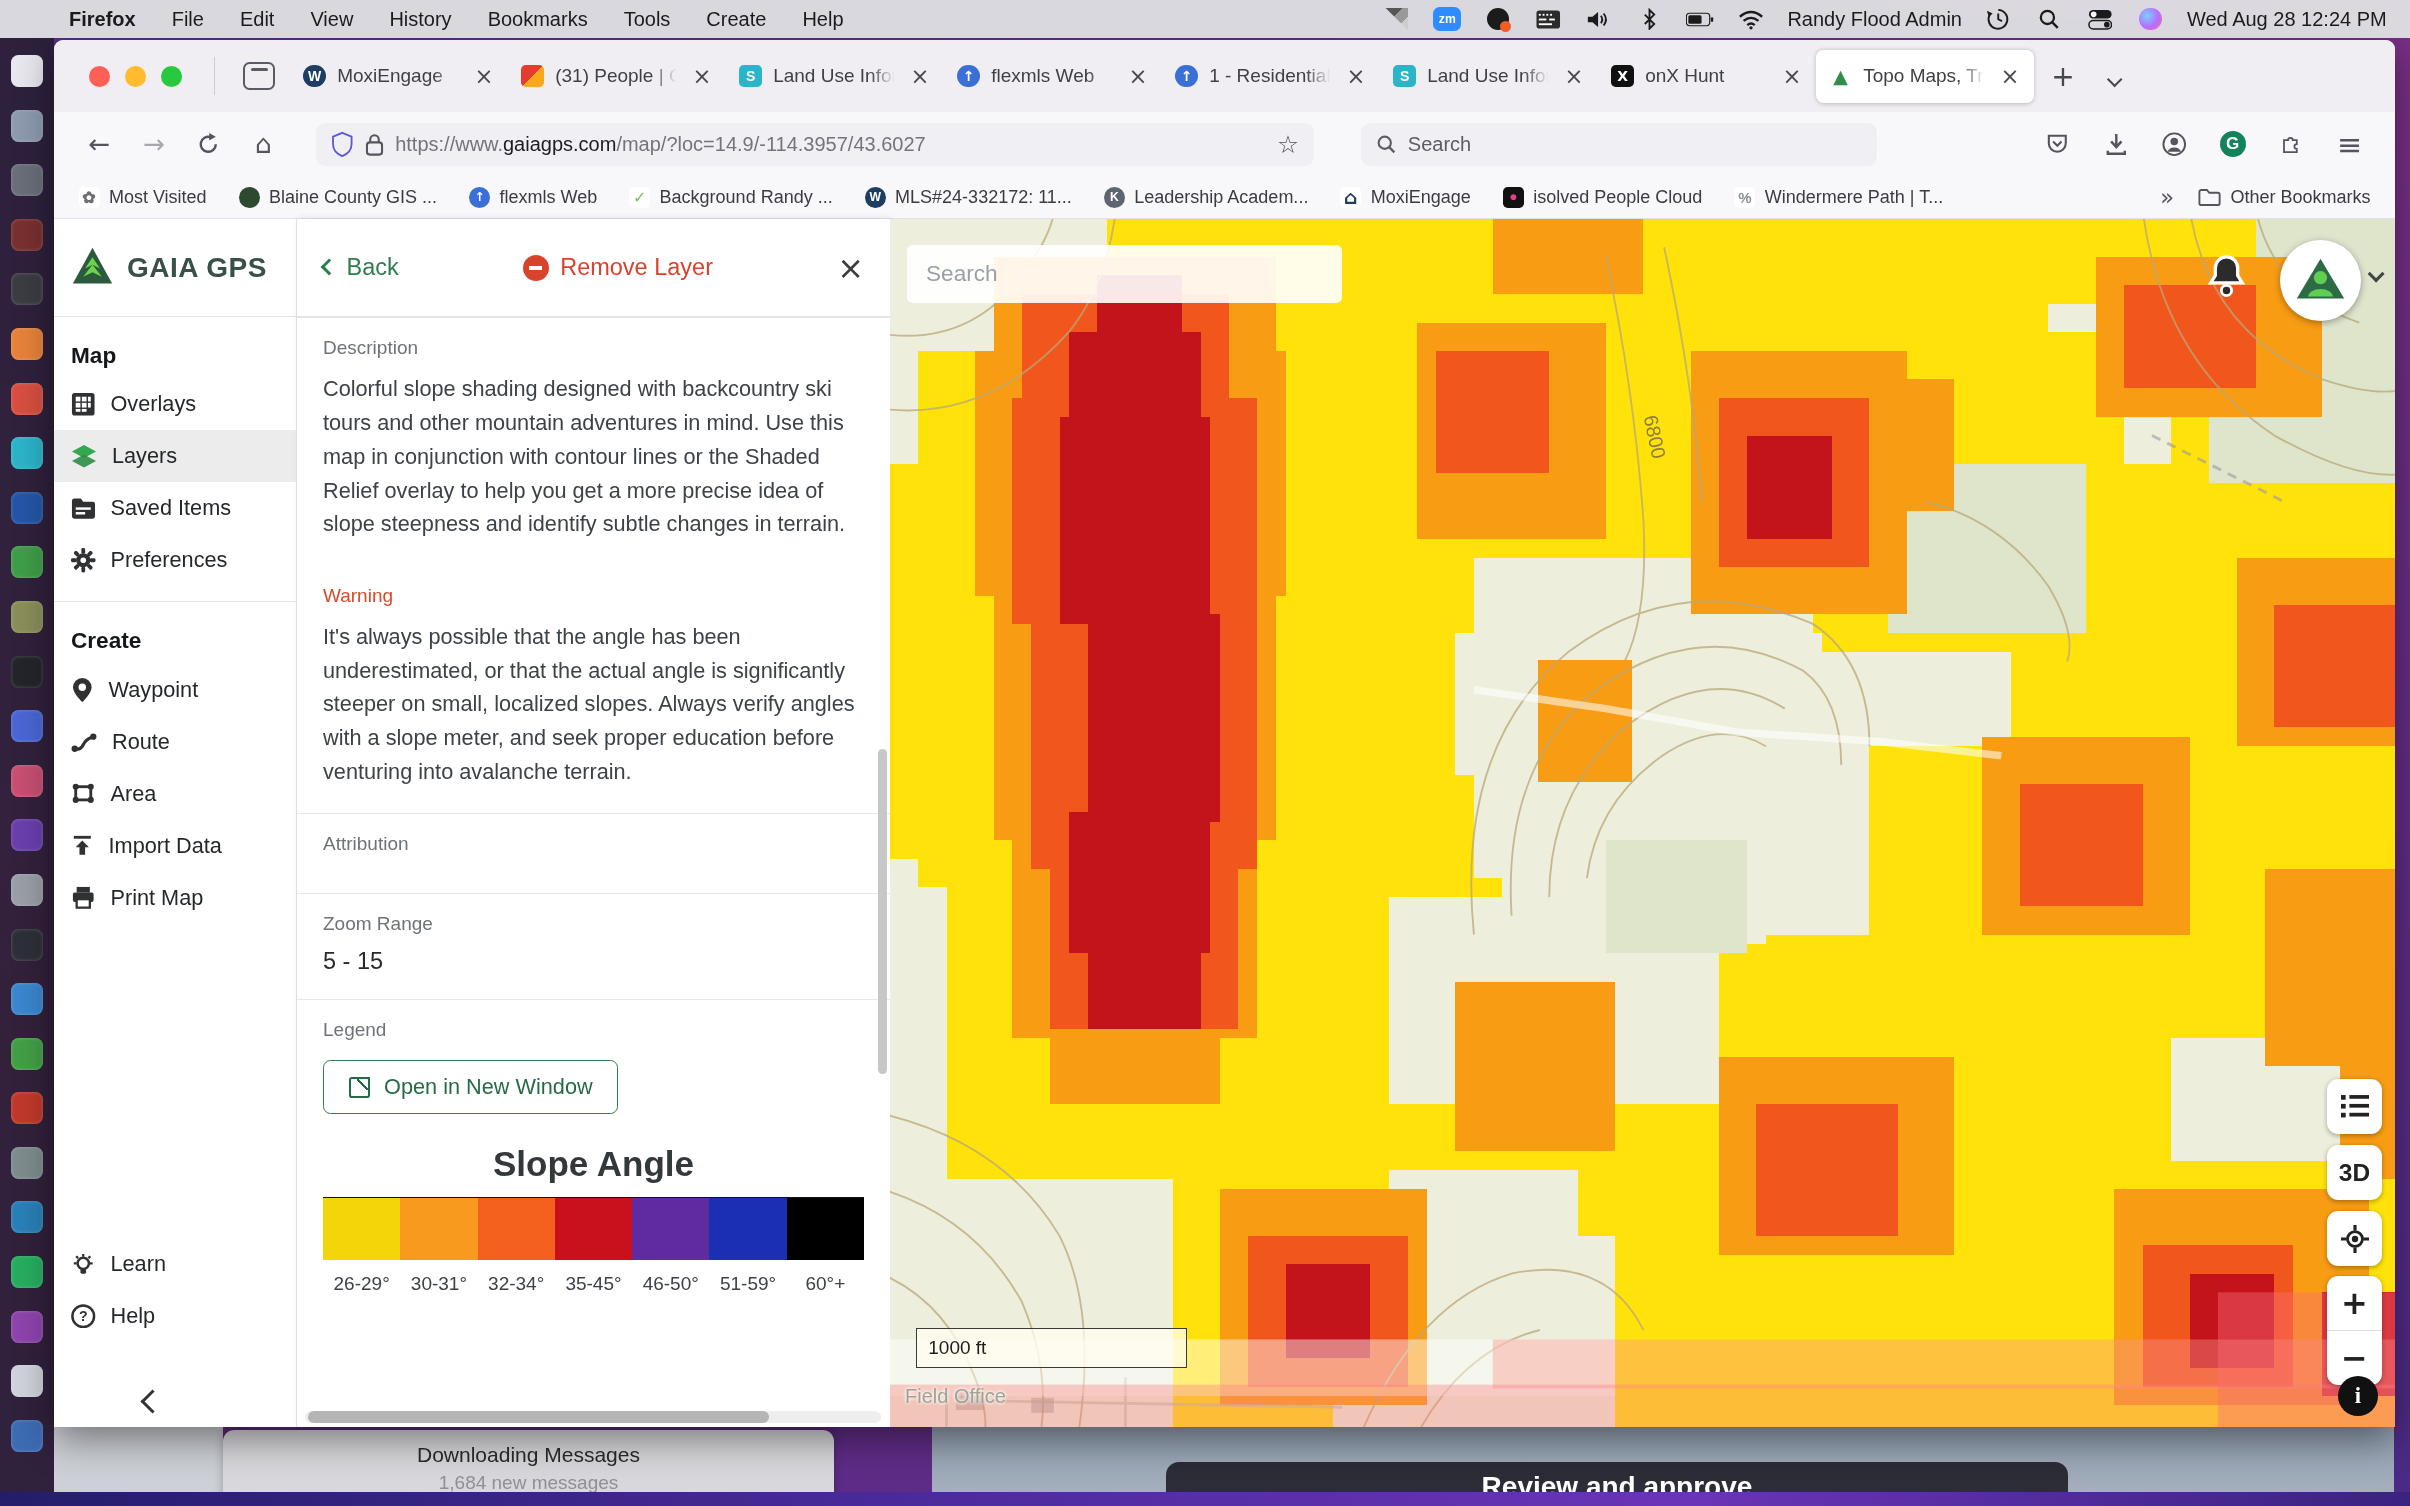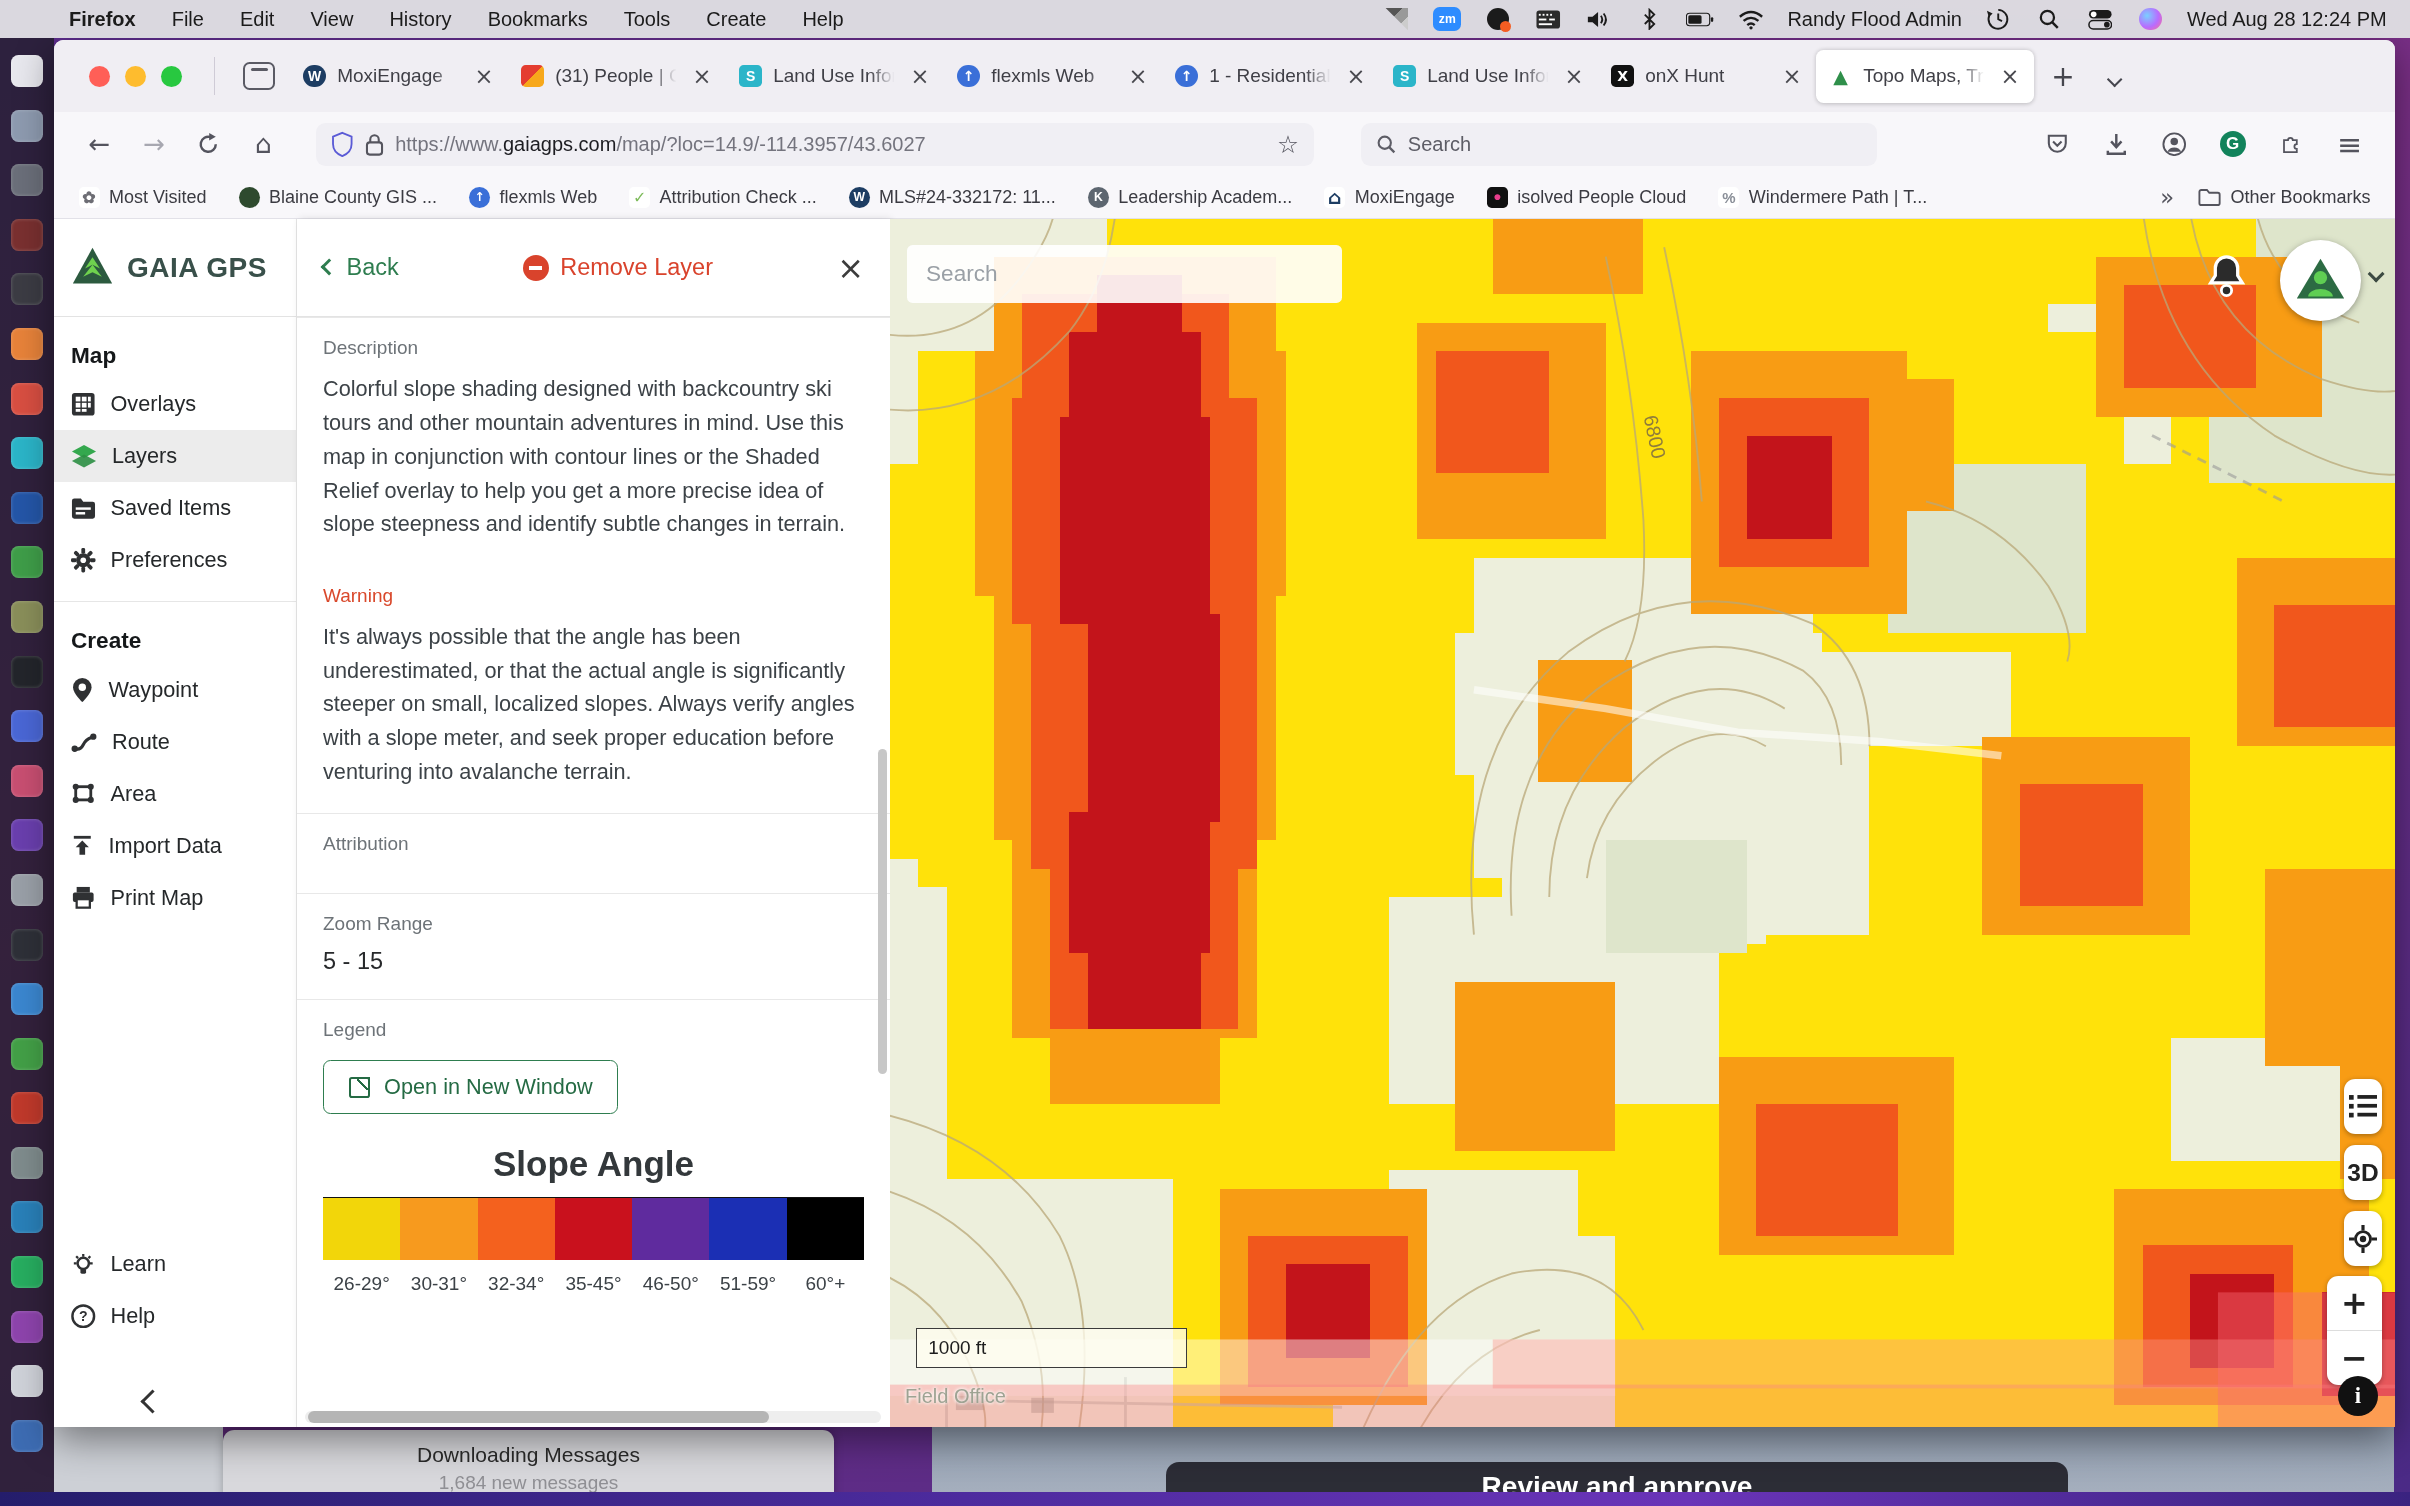--- a/index.html
+++ b/index.html
@@ -110,21 +110,21 @@
 
   
   .map { flex:1; position:relative; overflow:hidden; }
   .map svg.terrain { position:absolute; inset:0; width:100%; height:100%; }
   .msearch { position:absolute; left:17px; top:26px; width:435px; height:58px; background:rgba(255,255,255,.9);
              border-radius:5.6px; display:flex; align-items:center; padding:0 19px; font-size:22.6px; color:#9aa0a6; }
   .bell { position:absolute; left:1316px; top:34px; }
   .avatar { position:absolute; left:1390px; top:21px; width:81px; height:81px; border-radius:50%; background:#fff;
             box-shadow:0 1.9px 7.5px rgba(0,0,0,.35); display:flex; align-items:center; justify-content:center; }
   .av-chev { position:absolute; left:1480px; top:49px; width:12.2px; height:12.2px; border-right:3.3px solid #3c4a42; border-bottom:3.3px solid #3c4a42; transform:rotate(45deg); }
-  .mctl { position:absolute; right:13px; width:38px; background:#fff; border-radius:11.3px; box-shadow:0 1.9px 5.6px rgba(0,0,0,.3);
+  .mctl { position:absolute; right:13px; width:55px; background:#fff; border-radius:11.3px; box-shadow:0 1.9px 5.6px rgba(0,0,0,.3);
           display:flex; align-items:center; justify-content:center; color:#222; }
   .mctl.single { height:55px; }
   .zoomctl { position:absolute; right:13px; top:1057px; width:55px; height:109px; background:#fff; border-radius:11.3px;
              box-shadow:0 1.9px 5.6px rgba(0,0,0,.3); display:flex; flex-direction:column; }
   .zoomctl div { flex:1; display:flex; align-items:center; justify-content:center; font-size:32px; font-weight:bold; color:#222; }
   .zoomctl .zin { border-bottom:0.9px solid #ddd; }
   .scalebar { position:absolute; left:26px; top:1109px; width:271px; height:40px; border:1.9px solid #3a3a3a;
               background:rgba(255,253,240,.75); display:flex; align-items:center; padding:0 11.3px; font-size:19px; color:#1d1d1d; }
   .placelbl { position:absolute; left:15px; top:1166px; font-size:20px; color:#9ea393; text-shadow:0 0 3.8px #fff,0 0 3.8px #fff; }
   .infobtn { position:absolute; right:17px; bottom:11.3px; width:40px; height:40px; border-radius:50%; background:#111; color:#fff;
@@ -402,21 +402,21 @@
     <span class="bm">
         <span class="bicon" style="border-radius: 50%; background-color: rgb(46, 74, 46);"></span>
         <span>Blaine County GIS ...</span>
       </span>
     <span class="bm">
         <span class="bicon glyph" style="border-radius: 50%; background-color: rgb(58, 111, 216);">↑</span>
         <span>flexmls Web</span>
       </span>
     <span class="bm">
         <span class="bicon glyph" style="background:#fff;color:#7dbb5a;font-size:16px;">✓</span>
-        <span>Attribution Check ...</span>
+        <span>Background Randy ...</span>
       </span>
     <span class="bm">
         <span class="bicon" style="border-radius: 50%; background-color: rgb(29, 61, 99);">W</span>
         <span>MLS#24-332172: 11...</span>
       </span>
     <span class="bm">
         <span class="bicon" style="border-radius: 50%; background-color: rgb(93, 102, 112);">K</span>
         <span>Leadership Academ...</span>
       </span>
     <span class="bm">

